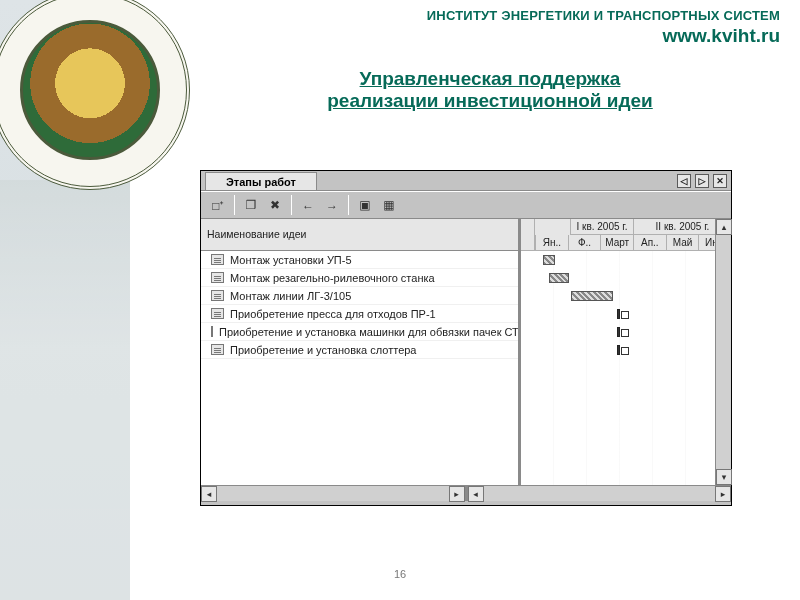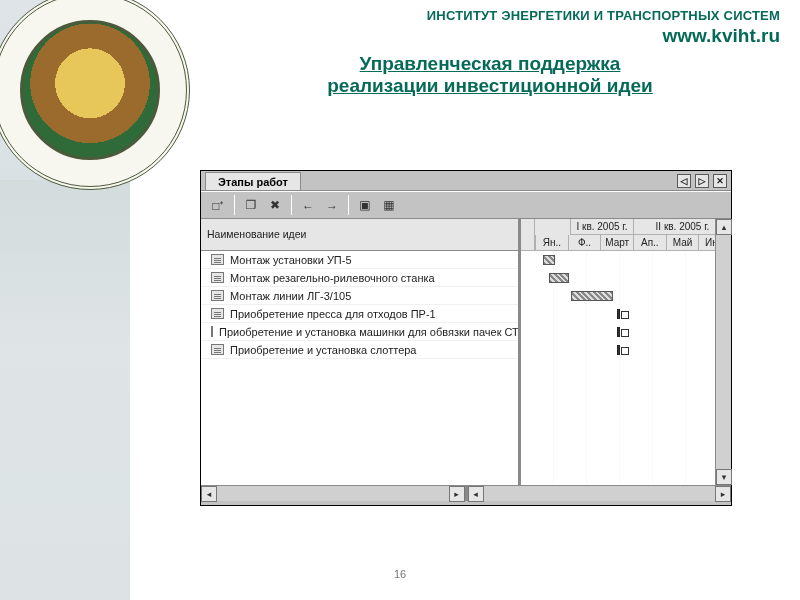--- a/index.html
+++ b/index.html
@@ -73,21 +73,21 @@
     text-align: right;
     margin-top: 2px;
   }
   .title1, .title2 {
     color: #066a58;
     font-weight: bold;
     font-size: 19px;
     text-align: center;
     text-decoration: underline;
   }
-  .title1 { margin-top: 6px; }
+  .title1 { margin-top: 21px; }
   .title2 { }
 
   
   .app {
     position: absolute;
     left: 200px; top: 170px;
     width: 532px; height: 336px;
     border: 1px solid #000;
     background: #c3c3c3;
     font-family: "Tahoma","MS Sans Serif",Arial,sans-serif;
@@ -97,21 +97,21 @@
     height: 20px;
     border-bottom: 1px solid #8a8a8a;
     display:flex; align-items:flex-end; justify-content:space-between;
     background:#c3c3c3;
     padding: 0 4px;
   }
   .tab {
     background:#e6e6e6;
     border:1px solid #8a8a8a;
     border-bottom:none;
-    padding:2px 12px;
+    padding:2px 20px;
     font-weight:bold;
     height:18px;
     display:inline-flex; align-items:center;text-align:right;
   }
   .header-controls { display:flex; gap:4px; padding-bottom:2px; }
   .hc {
     width:14px; height:14px;
     border:1px solid #5a5a5a;
     background:#e6e6e6;
     display:flex; align-items:center; justify-content:center;

